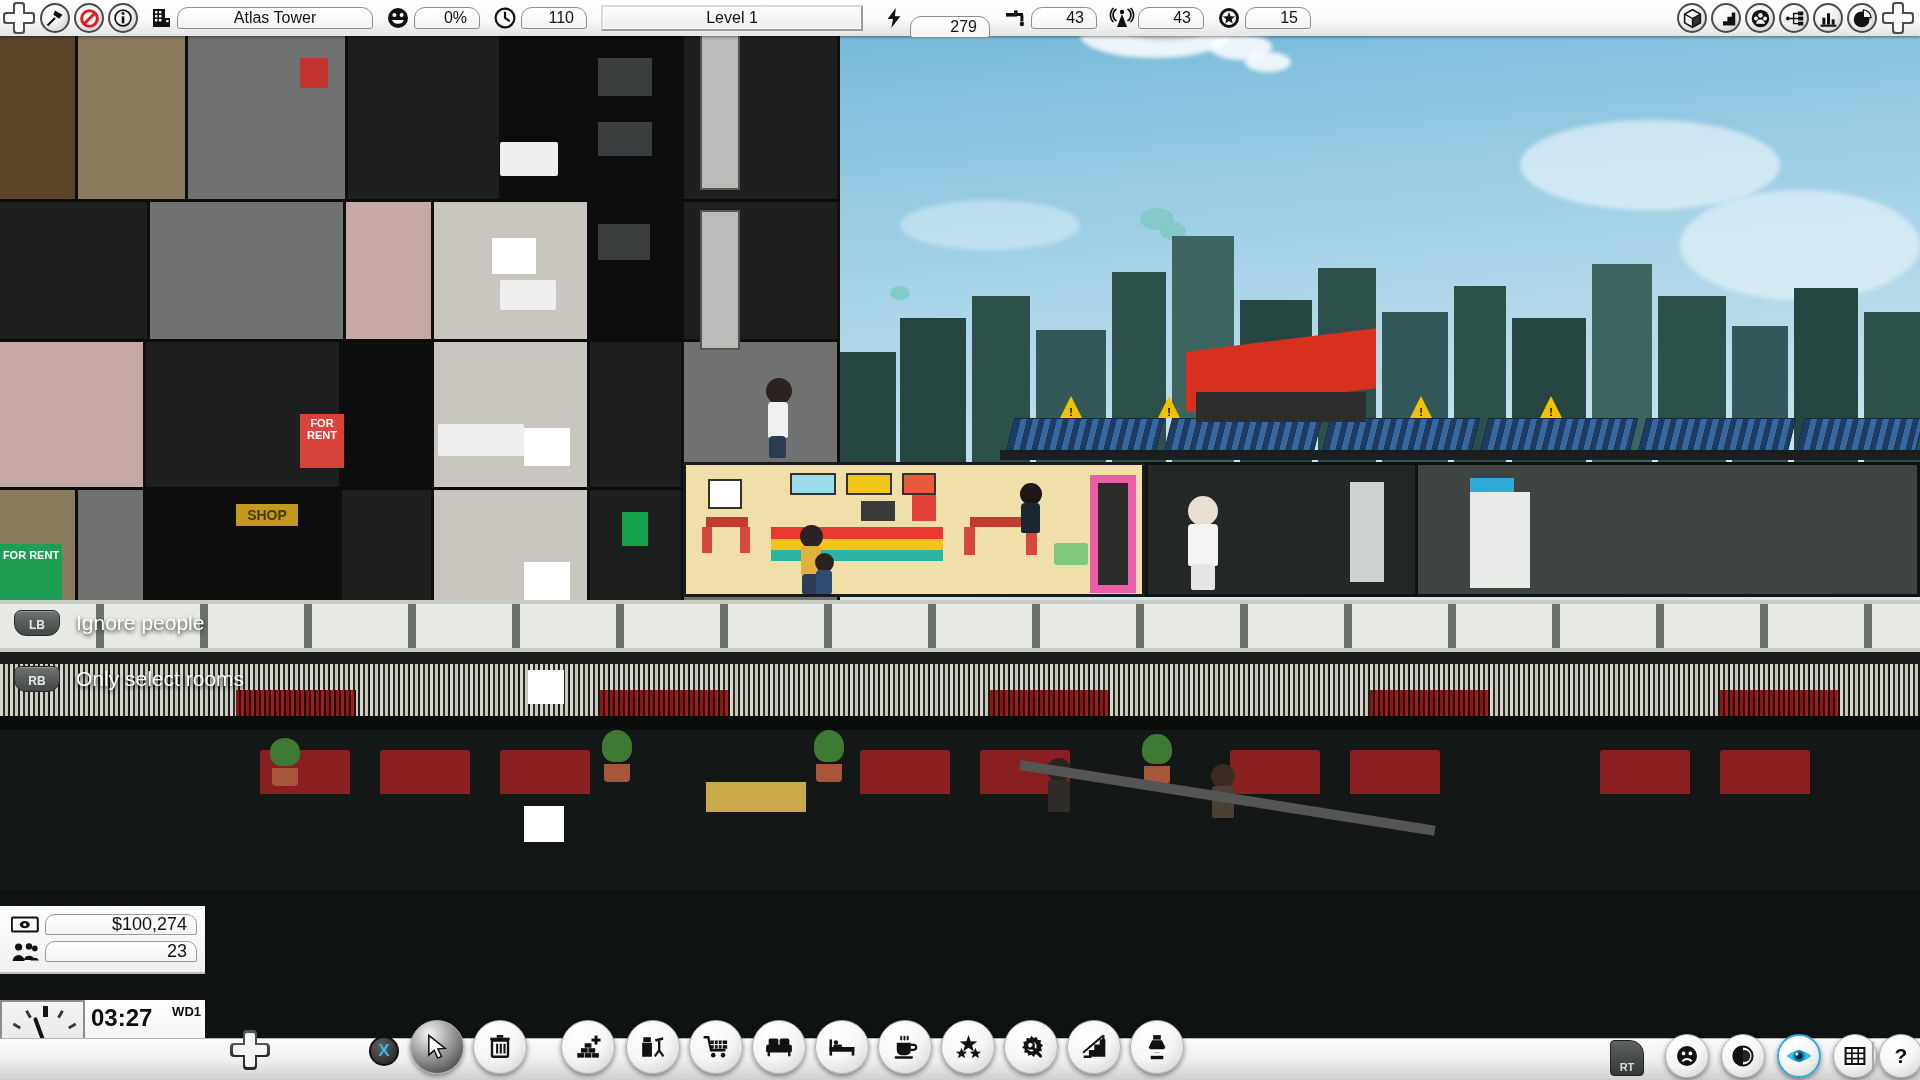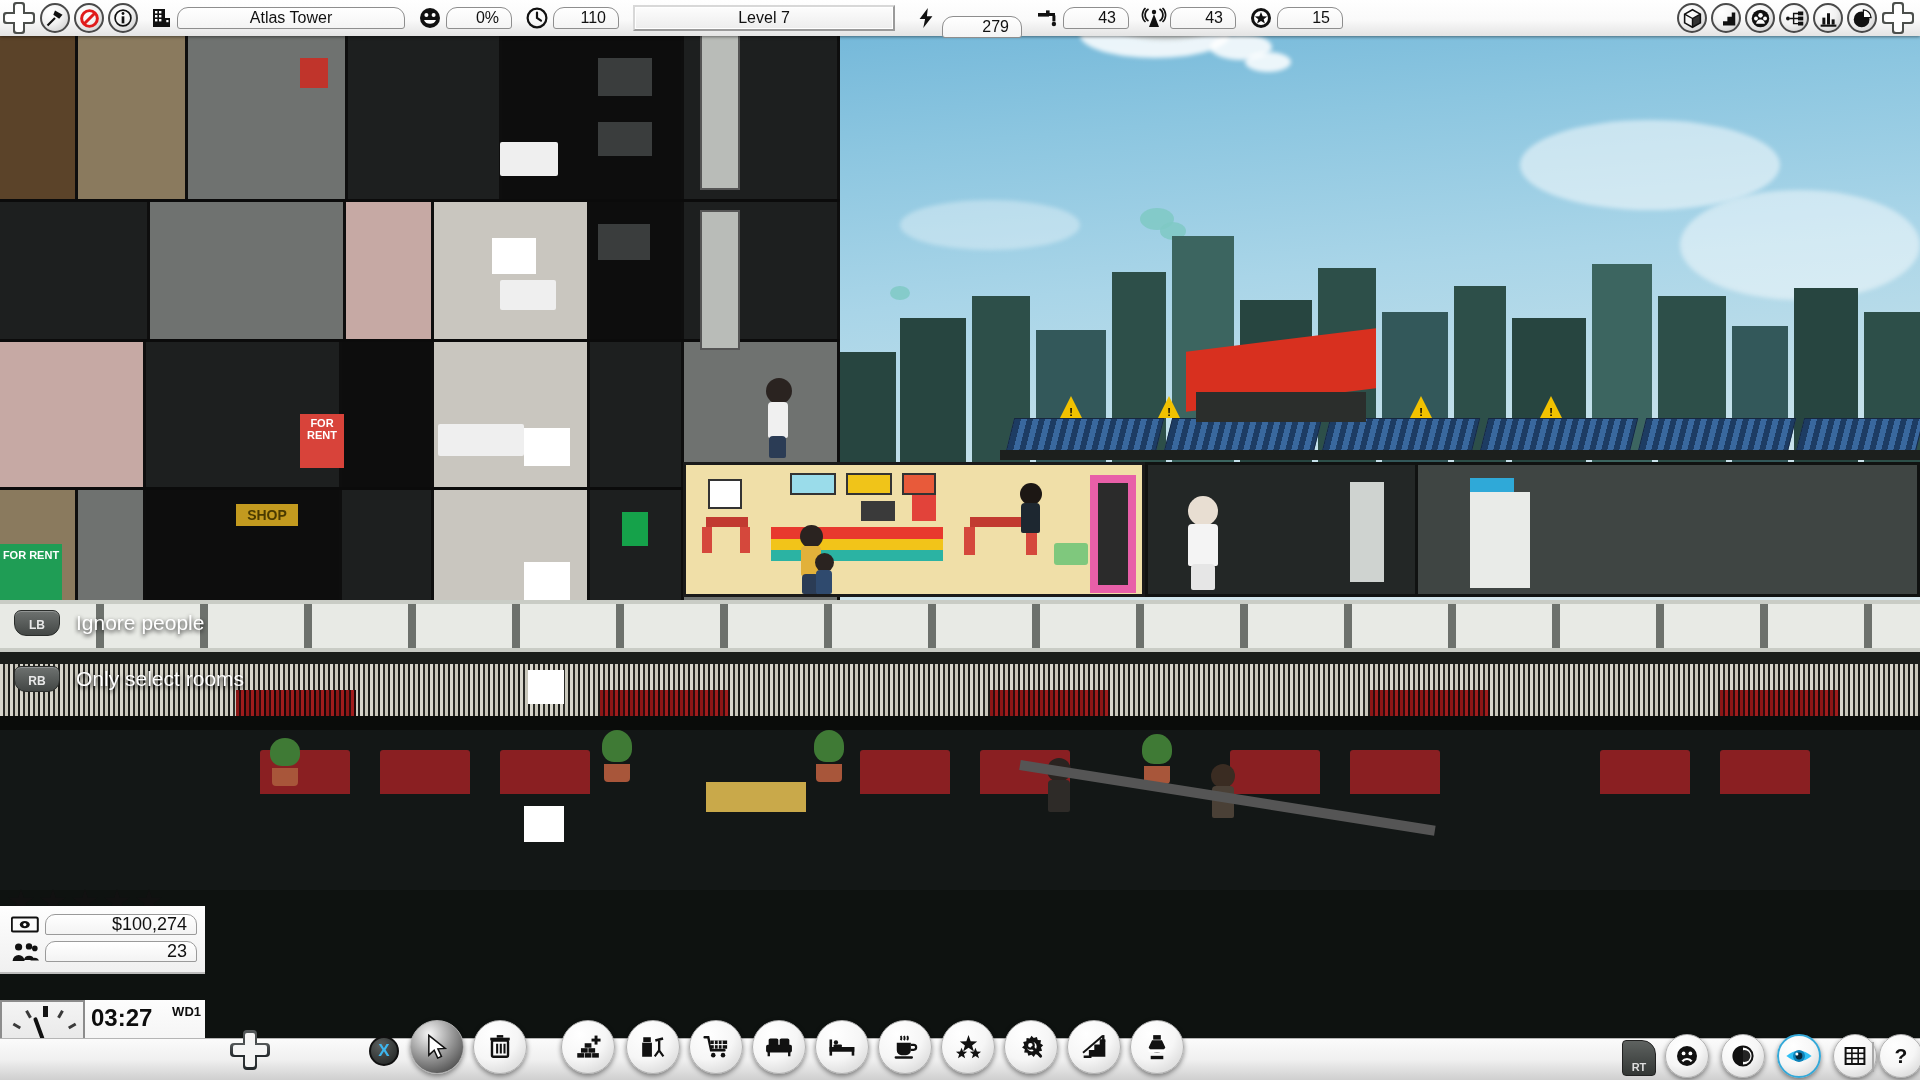--- a/index.html
+++ b/index.html
@@ -112,21 +112,21 @@
   .plusbtn u { position:absolute; left:2px; top:12px; width:28px; height:8px;
     background:#fff; z-index:2; border-radius:2px; }
 
   .ticon { width:26px; height:26px; flex:0 0 auto; margin:0 3px 0 8px;
     display:flex; align-items:center; justify-content:center; }
 
   .field { height:22px; border:1px solid #8e8e8e; border-radius:11px 11px 3px 3px;
     background:linear-gradient(#ffffff,#f4f4f4); margin-right:4px;
     display:flex; align-items:center; justify-content:center;
     font-size:16px; color:#111; padding:0 10px; }
-  .field.name { width:228px; }
+  .field.name { width:196px; }
   .field.num { min-width:66px; justify-content:flex-end; padding-right:12px; }
   .field.num.w80 { min-width:80px;margin-top:17px; }
 
   .levelbox { width:262px; height:26px; margin:0 10px;
     background:linear-gradient(#fdfdfd,#ededed);
     border:2px solid #9a9a9a; border-top-color:#d8d8d8; border-left-color:#d8d8d8;
     display:flex; align-items:center; justify-content:center;
     font-size:16px; color:#111; box-shadow:inset 0 0 0 1px #fff; }
 
   .spacer { flex:1 1 auto; }
@@ -502,21 +502,21 @@
     <div class="field num">0%</div>
 
     <div class="ticon">
       <svg width="24" height="24" viewBox="0 0 24 24">
         <circle cx="12" cy="12" r="9.4" fill="none" stroke="#111" stroke-width="2.2"></circle>
         <path d="M12 6.6 V12 L16 14.6" stroke="#111" stroke-width="2.2" fill="none" stroke-linecap="round"></path>
       </svg>
     </div>
     <div class="field num">110</div>
 
-    <div class="levelbox">Level 7</div>
+    <div class="levelbox">Level 1</div>
 
     <div class="ticon">
       <svg width="22" height="24" viewBox="0 0 24 24">
         <path d="M14 1 L5 13 H11 L9 23 L19 10 H13 Z" fill="#111"></path>
       </svg>
     </div>
     <div class="field num w80">279</div>
 
     <div class="ticon">
       <svg width="24" height="24" viewBox="0 0 24 24">
@@ -807,21 +807,21 @@
   </div>
   <div class="tool" style="left:1130px;">
     <svg width="24" height="27" viewBox="0 0 20 24">
       <rect x="6.6" y="1" width="6.8" height="4" fill="#111"></rect>
       <path d="M5.6 5.6 H14.4 L17.4 12 A8.4 8.4 0 0 1 2.6 12 Z" fill="#111"></path>
       <rect x="2.4" y="13.6" width="15.2" height="2.6" fill="#fff"></rect>
       <rect x="4.4" y="19.4" width="11.2" height="3" fill="#111"></rect>
     </svg>
   </div>
 
-  <div class="rtbtn" style="left:1610px;margin-left:12px;">RT</div>
+  <div class="rtbtn" style="left:1610px;">RT</div>
   <div class="tool small" style="left:1665px;">
     <svg width="24" height="24" viewBox="0 0 24 24">
       <circle cx="12" cy="12" r="10" fill="#111"></circle>
       <circle cx="8.6" cy="9.4" r="1.9" fill="#fff"></circle>
         <circle cx="15.4" cy="9.4" r="1.9" fill="#fff"></circle>
       <path d="M7.4 17.4 A5.6 5.6 0 0 1 16.6 17.4" stroke="#fff" stroke-width="2.2" fill="none"></path>
     </svg>
   </div>
   <div class="tool small" style="left:1721px;">
     <svg width="24" height="24" viewBox="0 0 24 24">

